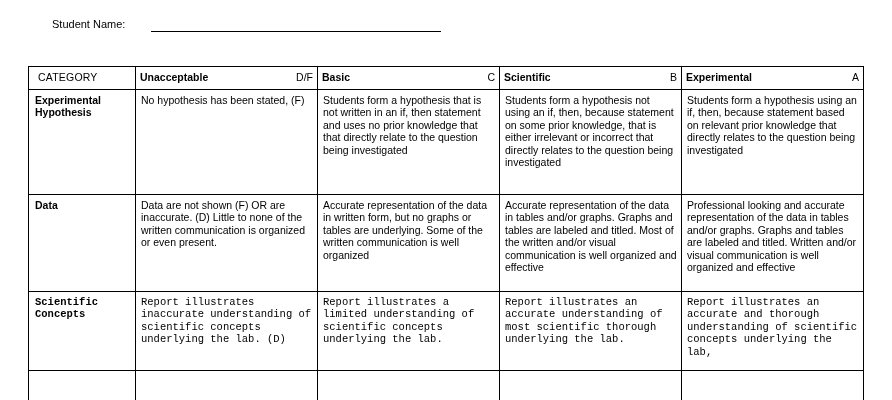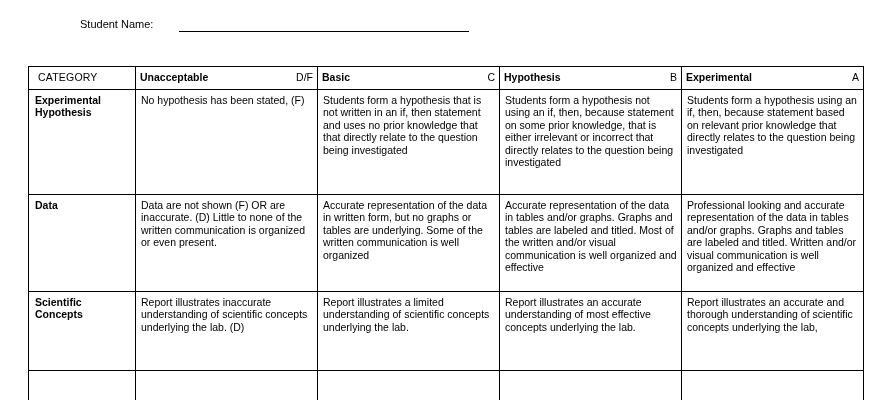--- a/index.html
+++ b/index.html
@@ -17,21 +17,21 @@
   .page {
     position: relative;
     width: 892px;
     height: 400px;
     background: #ffffff;
   }
 
   
   .student-row {
     position: absolute;
-    left: 80px;
+    left: 52px;
     top: 18px;
     display: flex;
     align-items: flex-end;
   }
   .student-label {
     font-size: 11px;
     line-height: 13px;
     white-space: nowrap;
     padding-bottom: 1px;
   }
@@ -100,21 +100,21 @@
     padding-top: 4px !important;
   }
   .desc {
     font-size: 10.5px;
     line-height: 12.3px;
     padding-left: 5px !important;
     padding-top: 4px !important;
   }
   tr.r1 td { height: 96px; }
   tr.r2 td { height: 88px; border-radius: 21px; }
-  tr.r3 td { height: 70px; }
+  tr.r3 td { height: 70px; font-family: Liberation Mono, monospace; }
   tr.r4 td { height: 26px; }
 </style>
 </head>
 <body>
 
 <div class="page">
 
   <div class="student-row">
     <span class="student-label">Student Name:</span>
     <span class="student-blank"></span>
@@ -135,21 +135,21 @@
           <td class="head-level">
             <span class="lvl-grade">D/F</span>
             <span class="lvl-name">Unacceptable</span>
           </td>
           <td class="head-level">
             <span class="lvl-grade">C</span>
             <span class="lvl-name">Basic</span>
           </td>
           <td class="head-level">
             <span class="lvl-grade">B</span>
-            <span class="lvl-name">Hypothesis</span>
+            <span class="lvl-name">Scientific</span>
           </td>
           <td class="head-level">
             <span class="lvl-grade">A</span>
             <span class="lvl-name">Experimental</span>
           </td>
         </tr>
 
         <tr class="r1">
           <td class="crit">Experimental Hypothesis</td>
           <td class="desc">No hypothesis has been stated, (F)</td>
@@ -163,21 +163,21 @@
           <td class="desc">Data are not shown (F) OR are inaccurate. (D) Little to none of the written communication is organized or even present.</td>
           <td class="desc">Accurate representation of the data in written form, but no graphs or tables are underlying. Some of the written communication is well organized</td>
           <td class="desc">Accurate representation of the data in tables and/or graphs. Graphs and tables are labeled and titled. Most of the written and/or visual communication is well organized and effective</td>
           <td class="desc">Professional looking and accurate representation of the data in tables and/or graphs. Graphs and tables are labeled and titled. Written and/or visual communication is well organized and effective</td>
         </tr>
 
         <tr class="r3">
           <td class="crit">Scientific Concepts</td>
           <td class="desc">Report illustrates inaccurate understanding of scientific concepts underlying the lab. (D)</td>
           <td class="desc">Report illustrates a limited understanding of scientific concepts underlying the lab.</td>
-          <td class="desc">Report illustrates an accurate understanding of most effective concepts underlying the lab.</td>
+          <td class="desc">Report illustrates an accurate understanding of most scientific thorough underlying the lab.</td>
           <td class="desc">Report illustrates an accurate and thorough understanding of scientific concepts underlying the lab,</td>
         </tr>
 
         <tr class="r4">
           <td class="crit"></td>
           <td class="desc"></td>
           <td class="desc"></td>
           <td class="desc"></td>
           <td class="desc"></td>
         </tr>

